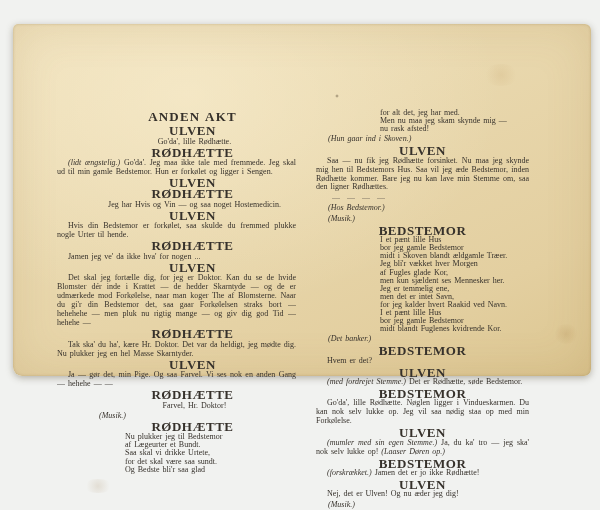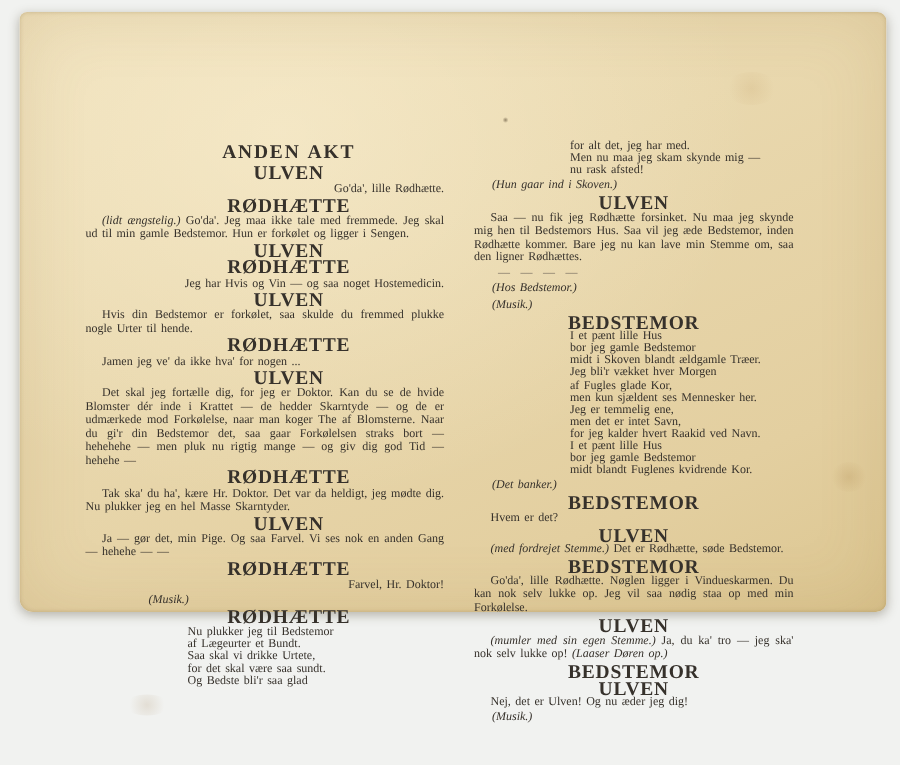--- a/index.html
+++ b/index.html
@@ -3,21 +3,21 @@
 <meta charset="utf-8">
 <style>
   html,body{margin:0;padding:0;}
   body{
     width:600px;height:510px;overflow:hidden;
     background:var(--bg,#f1f2f0);
     font-family:"Liberation Serif","DejaVu Serif",serif;
   }
   .scene{position:relative;width:600px;height:510px;}
   .paper{
-    position:absolute;left:13px;top:8px;width:578px;height:400px;
+    position:absolute;left:13px;top:24px;width:578px;height:352px;
     background:
       radial-gradient(ellipse at 30% 20%, rgba(255,246,220,.45) 0%, rgba(255,246,220,0) 55%),
       linear-gradient(155deg,#eedfb9 0%, #e9d8ae 40%, #e3cfa0 78%, #dcc691 100%);
     border-radius:5px 6px 7px 9px;
     box-shadow:
       0 2px 7px rgba(80,70,50,.38),
       inset 0 0 3px rgba(120,88,40,.28),
       inset 0 0 46px rgba(150,112,52,.16);
   }
   .stain{position:absolute;border-radius:50%;pointer-events:none;}
@@ -39,21 +39,21 @@
     text-align:center;line-height:14px;margin:0 0 3px 0;
     transform:translateX(16px);
   }
   .blk{margin:0;}
   .heading{
     font-weight:bold;text-align:center;font-size:13px;letter-spacing:.5px;
     margin:3px 0 1.5px 0;line-height:8px;
   }
   .left .heading{transform:translateX(16px);}
   .para{text-align:justify;text-indent:11px;}
-  .para-deep{margin-left:36px;text-align:right;text-indent:0;}
+  .para-deep{margin-left:36px;text-align:center;text-indent:0;}
   .stage{font-style:italic;margin:1.5px 0 1.5px 12px;}
   .stage-deep{font-style:italic;margin:1.5px 0 1.5px 42px;}
   .lead{font-style:italic;font-family:Liberation Serif, serif;}
   .verse{white-space:pre-line;margin:1px 0 2px 68px;line-height:8.4px;text-align:left;}
   .right .verse{margin-left:64px;line-height:8.1px;}
   .dashes{margin:2px 0 2px 16px;letter-spacing:2px;line-height:8px;color:#6e655a;}
 </style>
 </head>
 <body>
 
@@ -123,19 +123,20 @@
           <div class="blk stage">(Det banker.)</div>
           <div class="blk heading">BEDSTEMOR</div>
           <div class="blk para">Hvem er det?</div>
           <div class="blk heading">ULVEN</div>
           <div class="blk para"><span class="lead">(med fordrejet Stemme.) </span>Det er Rødhætte, søde Bedstemor.</div>
           <div class="blk heading">BEDSTEMOR</div>
           <div class="blk para">Go'da', lille Rødhætte. Nøglen ligger i Vindueskarmen. Du kan nok selv lukke op. Jeg vil saa nødig staa op med min Forkølelse.</div>
           <div class="blk heading">ULVEN</div>
           <div class="blk para"><span class="lead">(mumler med sin egen Stemme.) </span>Ja, du ka' tro — jeg ska' nok selv lukke op!<span class="lead"> (Laaser Døren op.)</span></div>
           <div class="blk heading">BEDSTEMOR</div>
+          <div class="blk para"><span class="lead">(forskrækket.) </span>Jamen det er jo ikke Rødhætte!</div>
           <div class="blk heading">ULVEN</div>
           <div class="blk para">Nej, det er Ulven! Og nu æder jeg dig!</div>
           <div class="blk stage">(Musik.)</div>
         </div>
     </div>
   </div>
 </div>
 
 </body></html>

